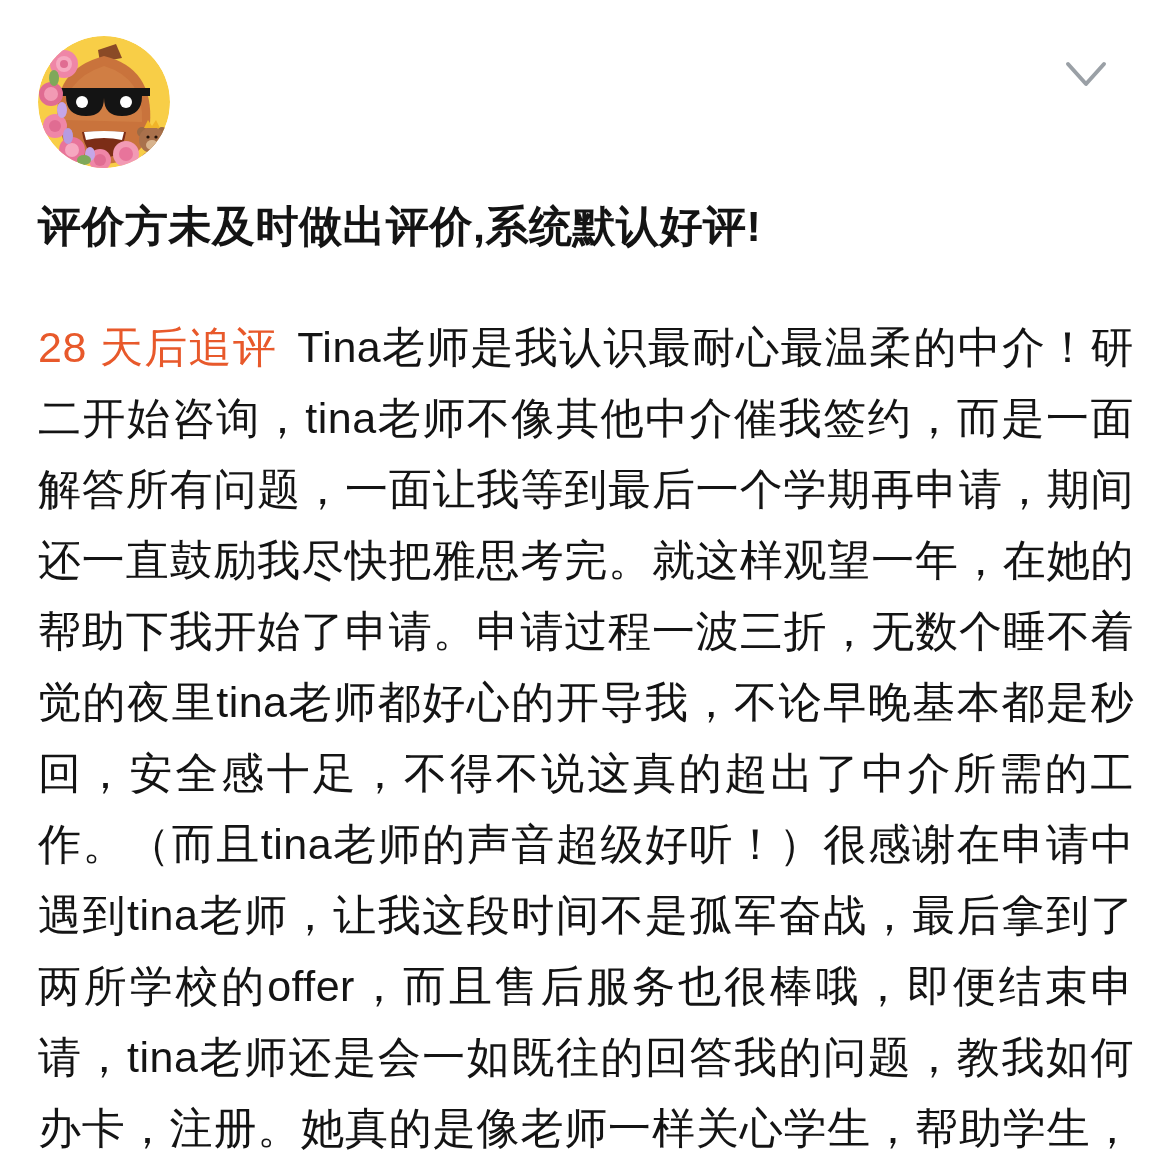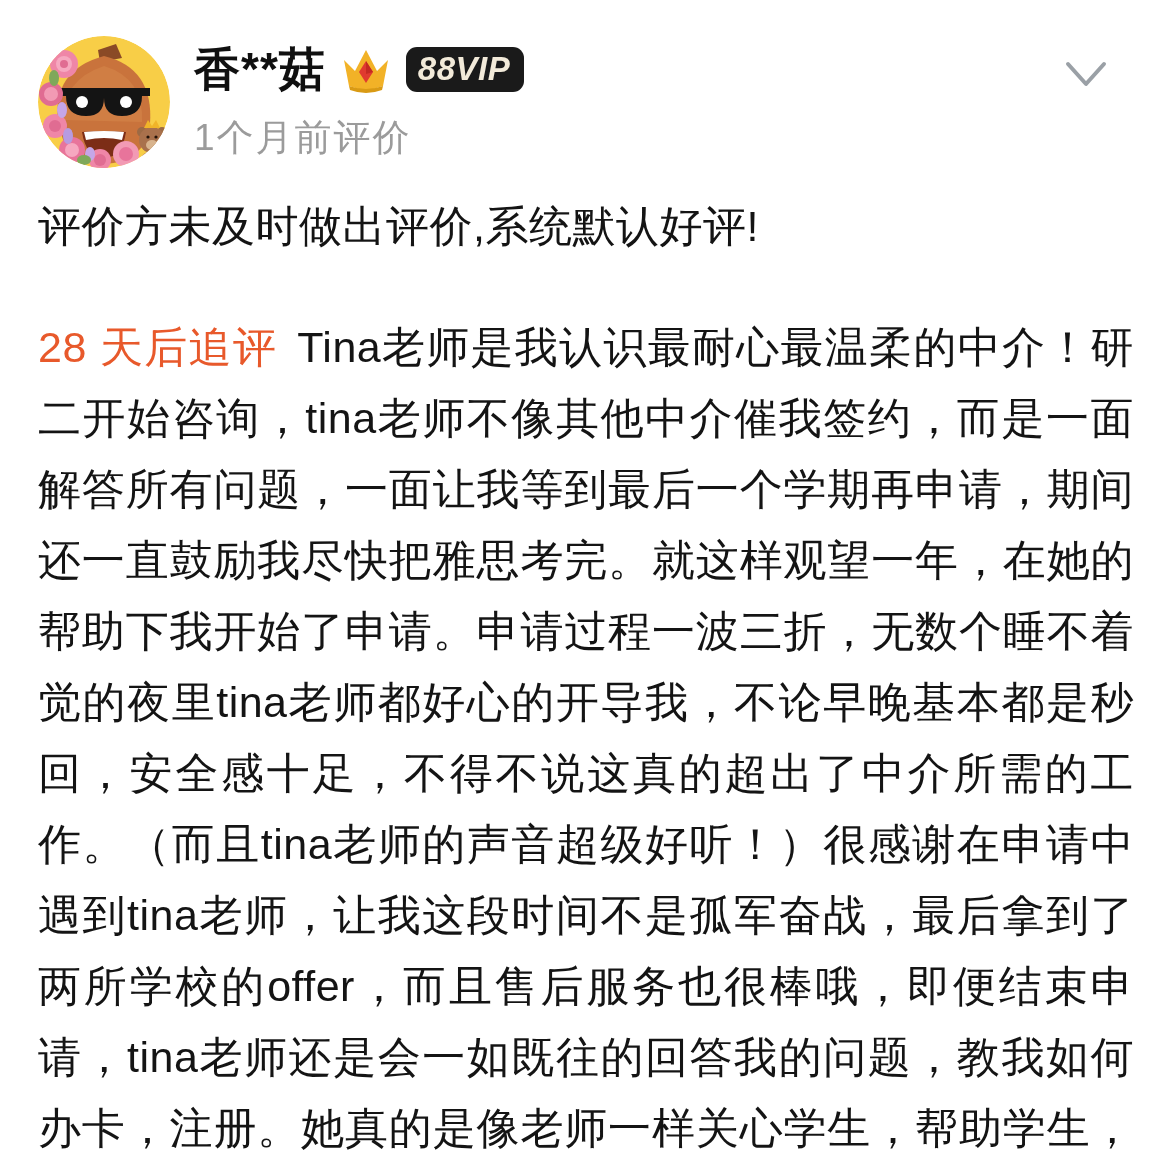--- a/index.html
+++ b/index.html
@@ -65,20 +65,21 @@
     top: 22px; right: 26px;
     width: 44px; height: 34px;
     cursor: pointer;
   }
   .default-note {
     margin-top: 32px;
     font-size: 43px;
     color: #141414;
     letter-spacing: 0.5px;
     line-height: 1.25;
+    font-weight: bold;
   }
   .followup {
     margin-top: 58px;
     font-size: 43px;
     color: #141414;
     line-height: 71px;
     letter-spacing: 0.5px;
     text-align: justify;
     width: 1096px;
   }
@@ -140,35 +141,20 @@
           <circle cx="114" cy="104" r="13" fill="#a9714c"></circle>
           <ellipse cx="114" cy="109" rx="6" ry="5" fill="#d8b48e"></ellipse>
           <circle cx="110" cy="101" r="1.6" fill="#231208"></circle>
           <circle cx="118" cy="101" r="1.6" fill="#231208"></circle>
           <ellipse cx="114" cy="124" rx="11" ry="9" fill="#a9714c"></ellipse>
           <path d="M106 92 L110 84 L114 90 L118 84 L122 92 Z" fill="#f0b429"></path>
         </g>
       </svg>
     </div>
 
-    <div class="header-info">
-      <div class="name-row">
-        <span class="username">香**菇</span>
-        <span class="crown-icon-box">
-          <svg width="52" height="50" viewBox="0 0 52 50">
-            <path d="M4 16 L15 27 L26 6 L37 27 L48 16 L43 42 Q26 49 9 42 Z" fill="#f2b227"></path>
-            <path d="M9 42 Q26 48 43 42 L42 46 Q26 52 10 46 Z" fill="#d99a14"></path>
-            <path d="M26 17 L33 28 L26 39 L19 28 Z" fill="#e03a2f"></path>
-            <path d="M26 17 L33 28 L26 30 Z" fill="#c42a22"></path>
-          </svg>
-        </span>
-        <span class="vip-badge">88VIP</span>
-      </div>
-      <div class="timestamp">1个月前评价</div>
-    </div>
 
     <div class="chevron-box">
       <svg width="44" height="34" viewBox="0 0 44 34">
         <polyline points="4,6 22,26 40,6" fill="none" stroke="#9aa0a6" stroke-width="4" stroke-linecap="round" stroke-linejoin="round"></polyline>
       </svg>
     </div>
   </div>
 
   <p class="default-note">评价方未及时做出评价,系统默认好评!</p>
 

